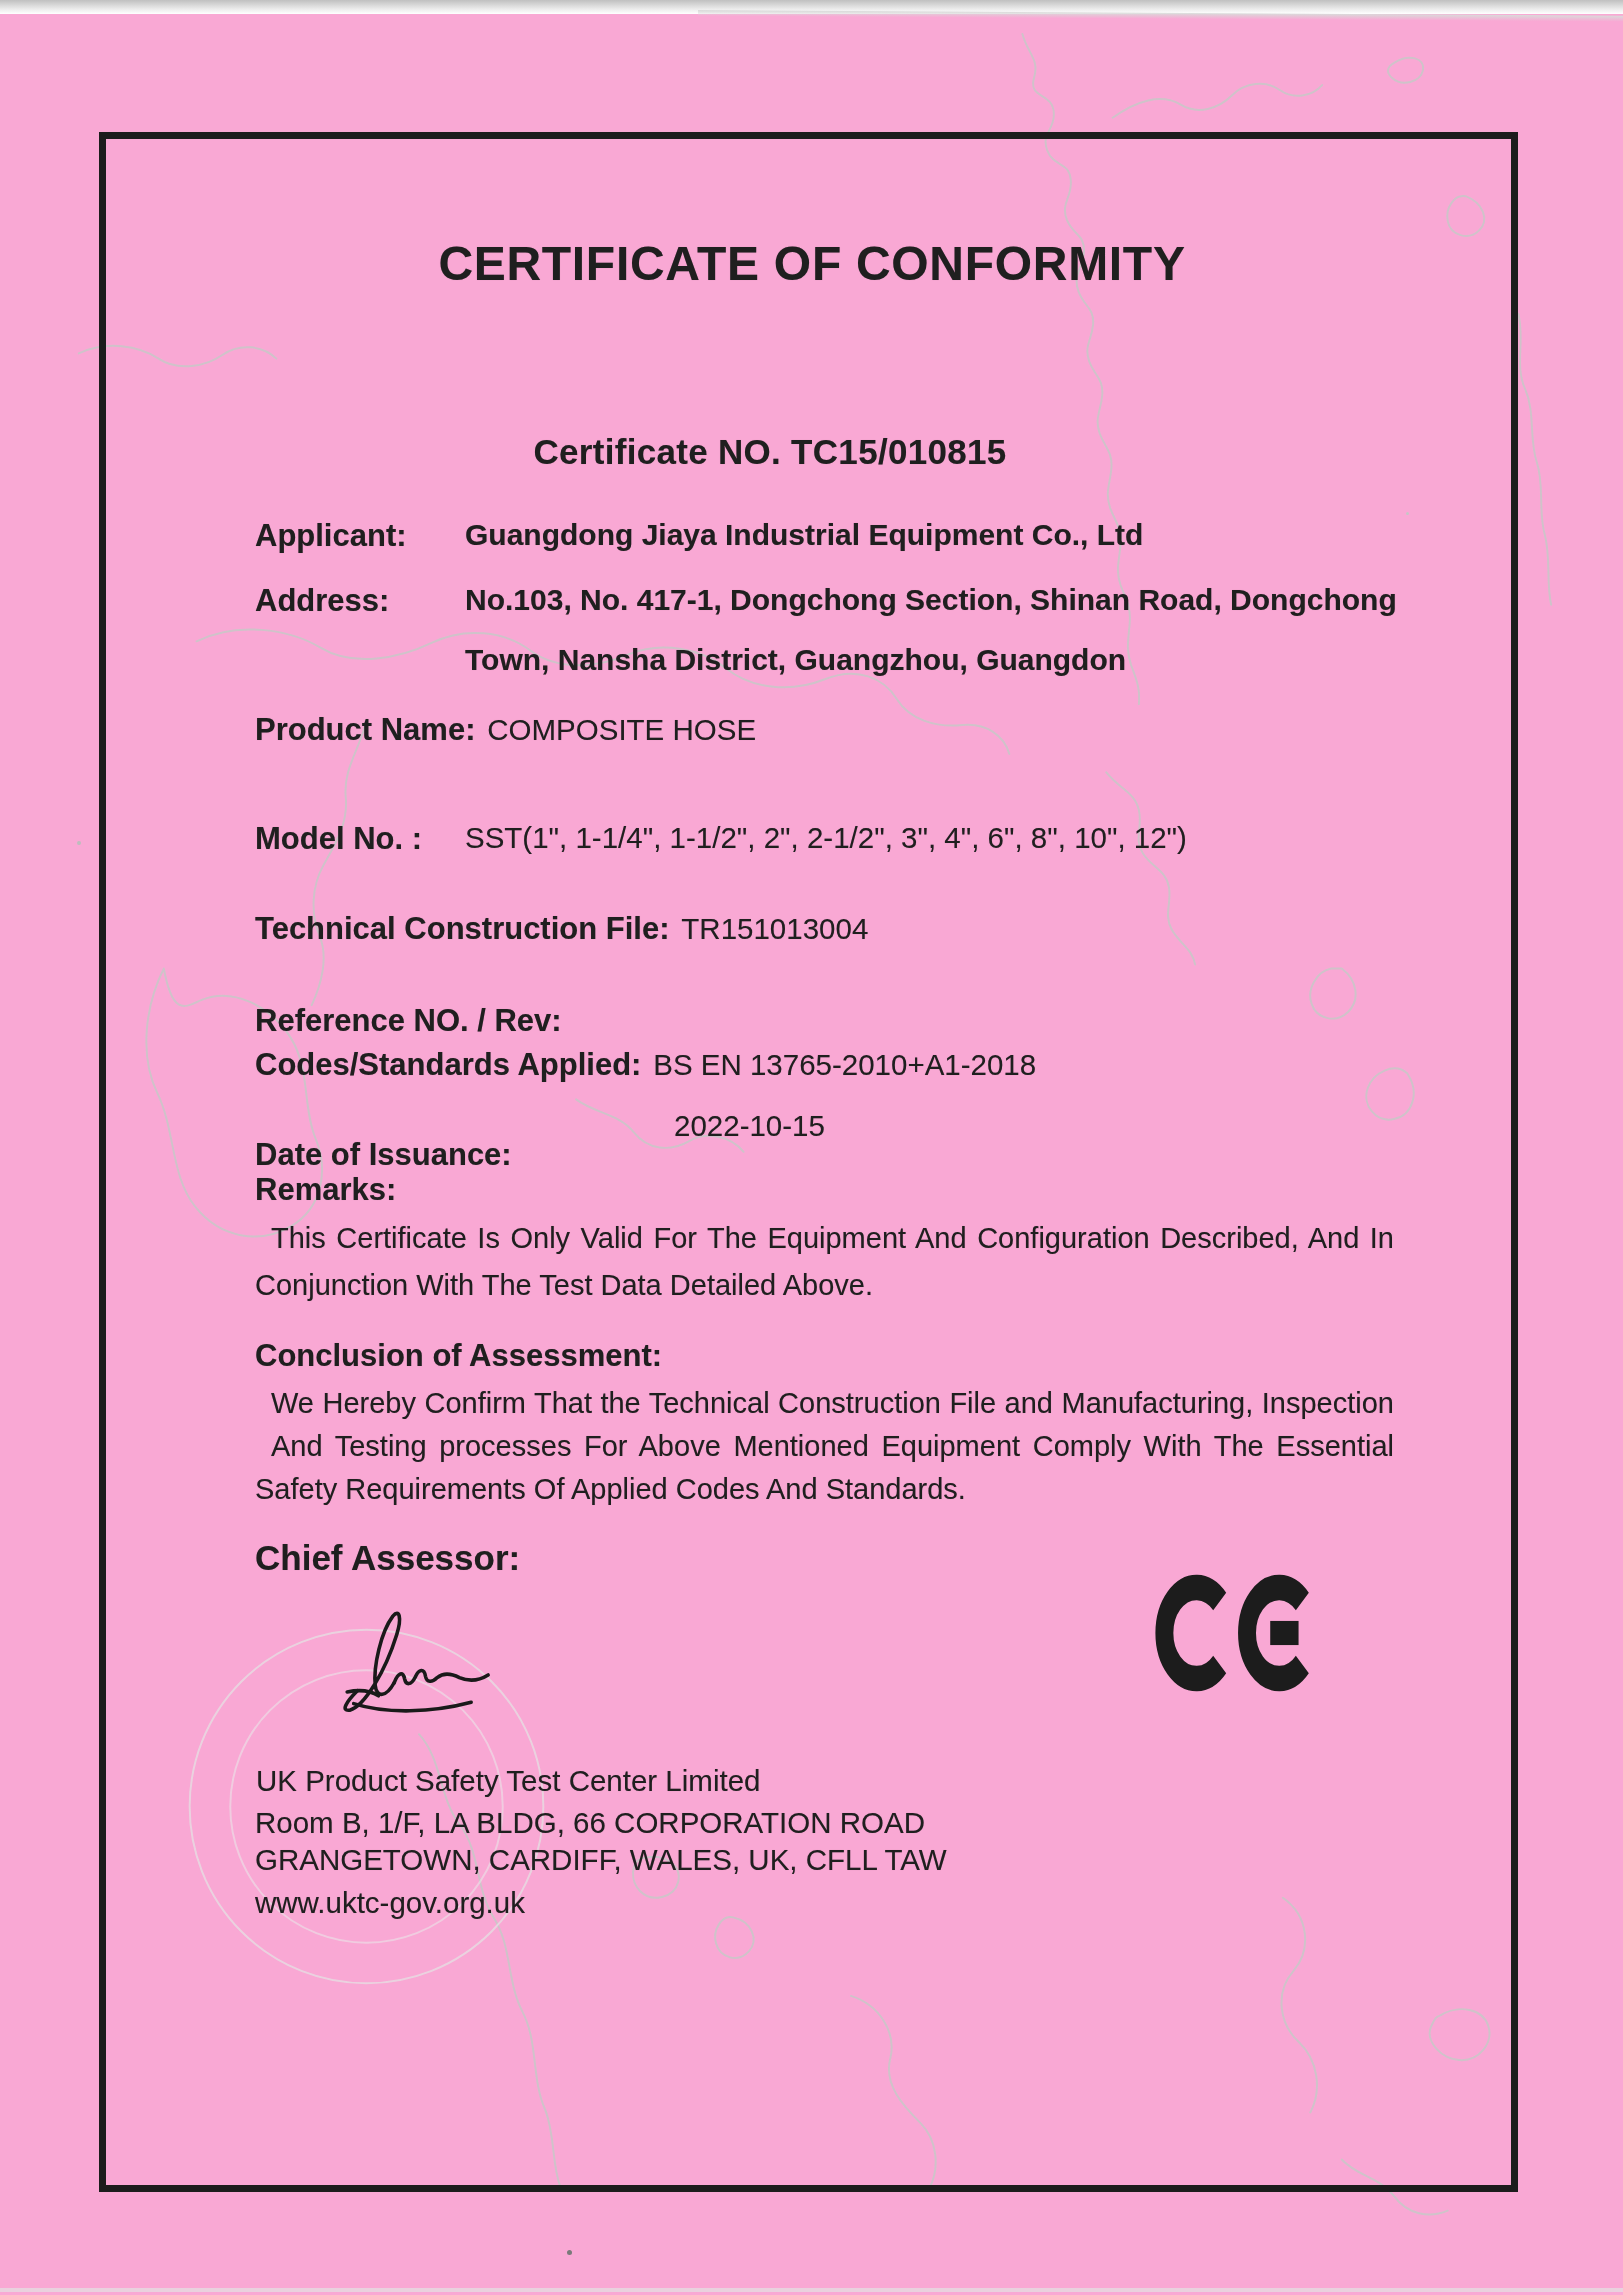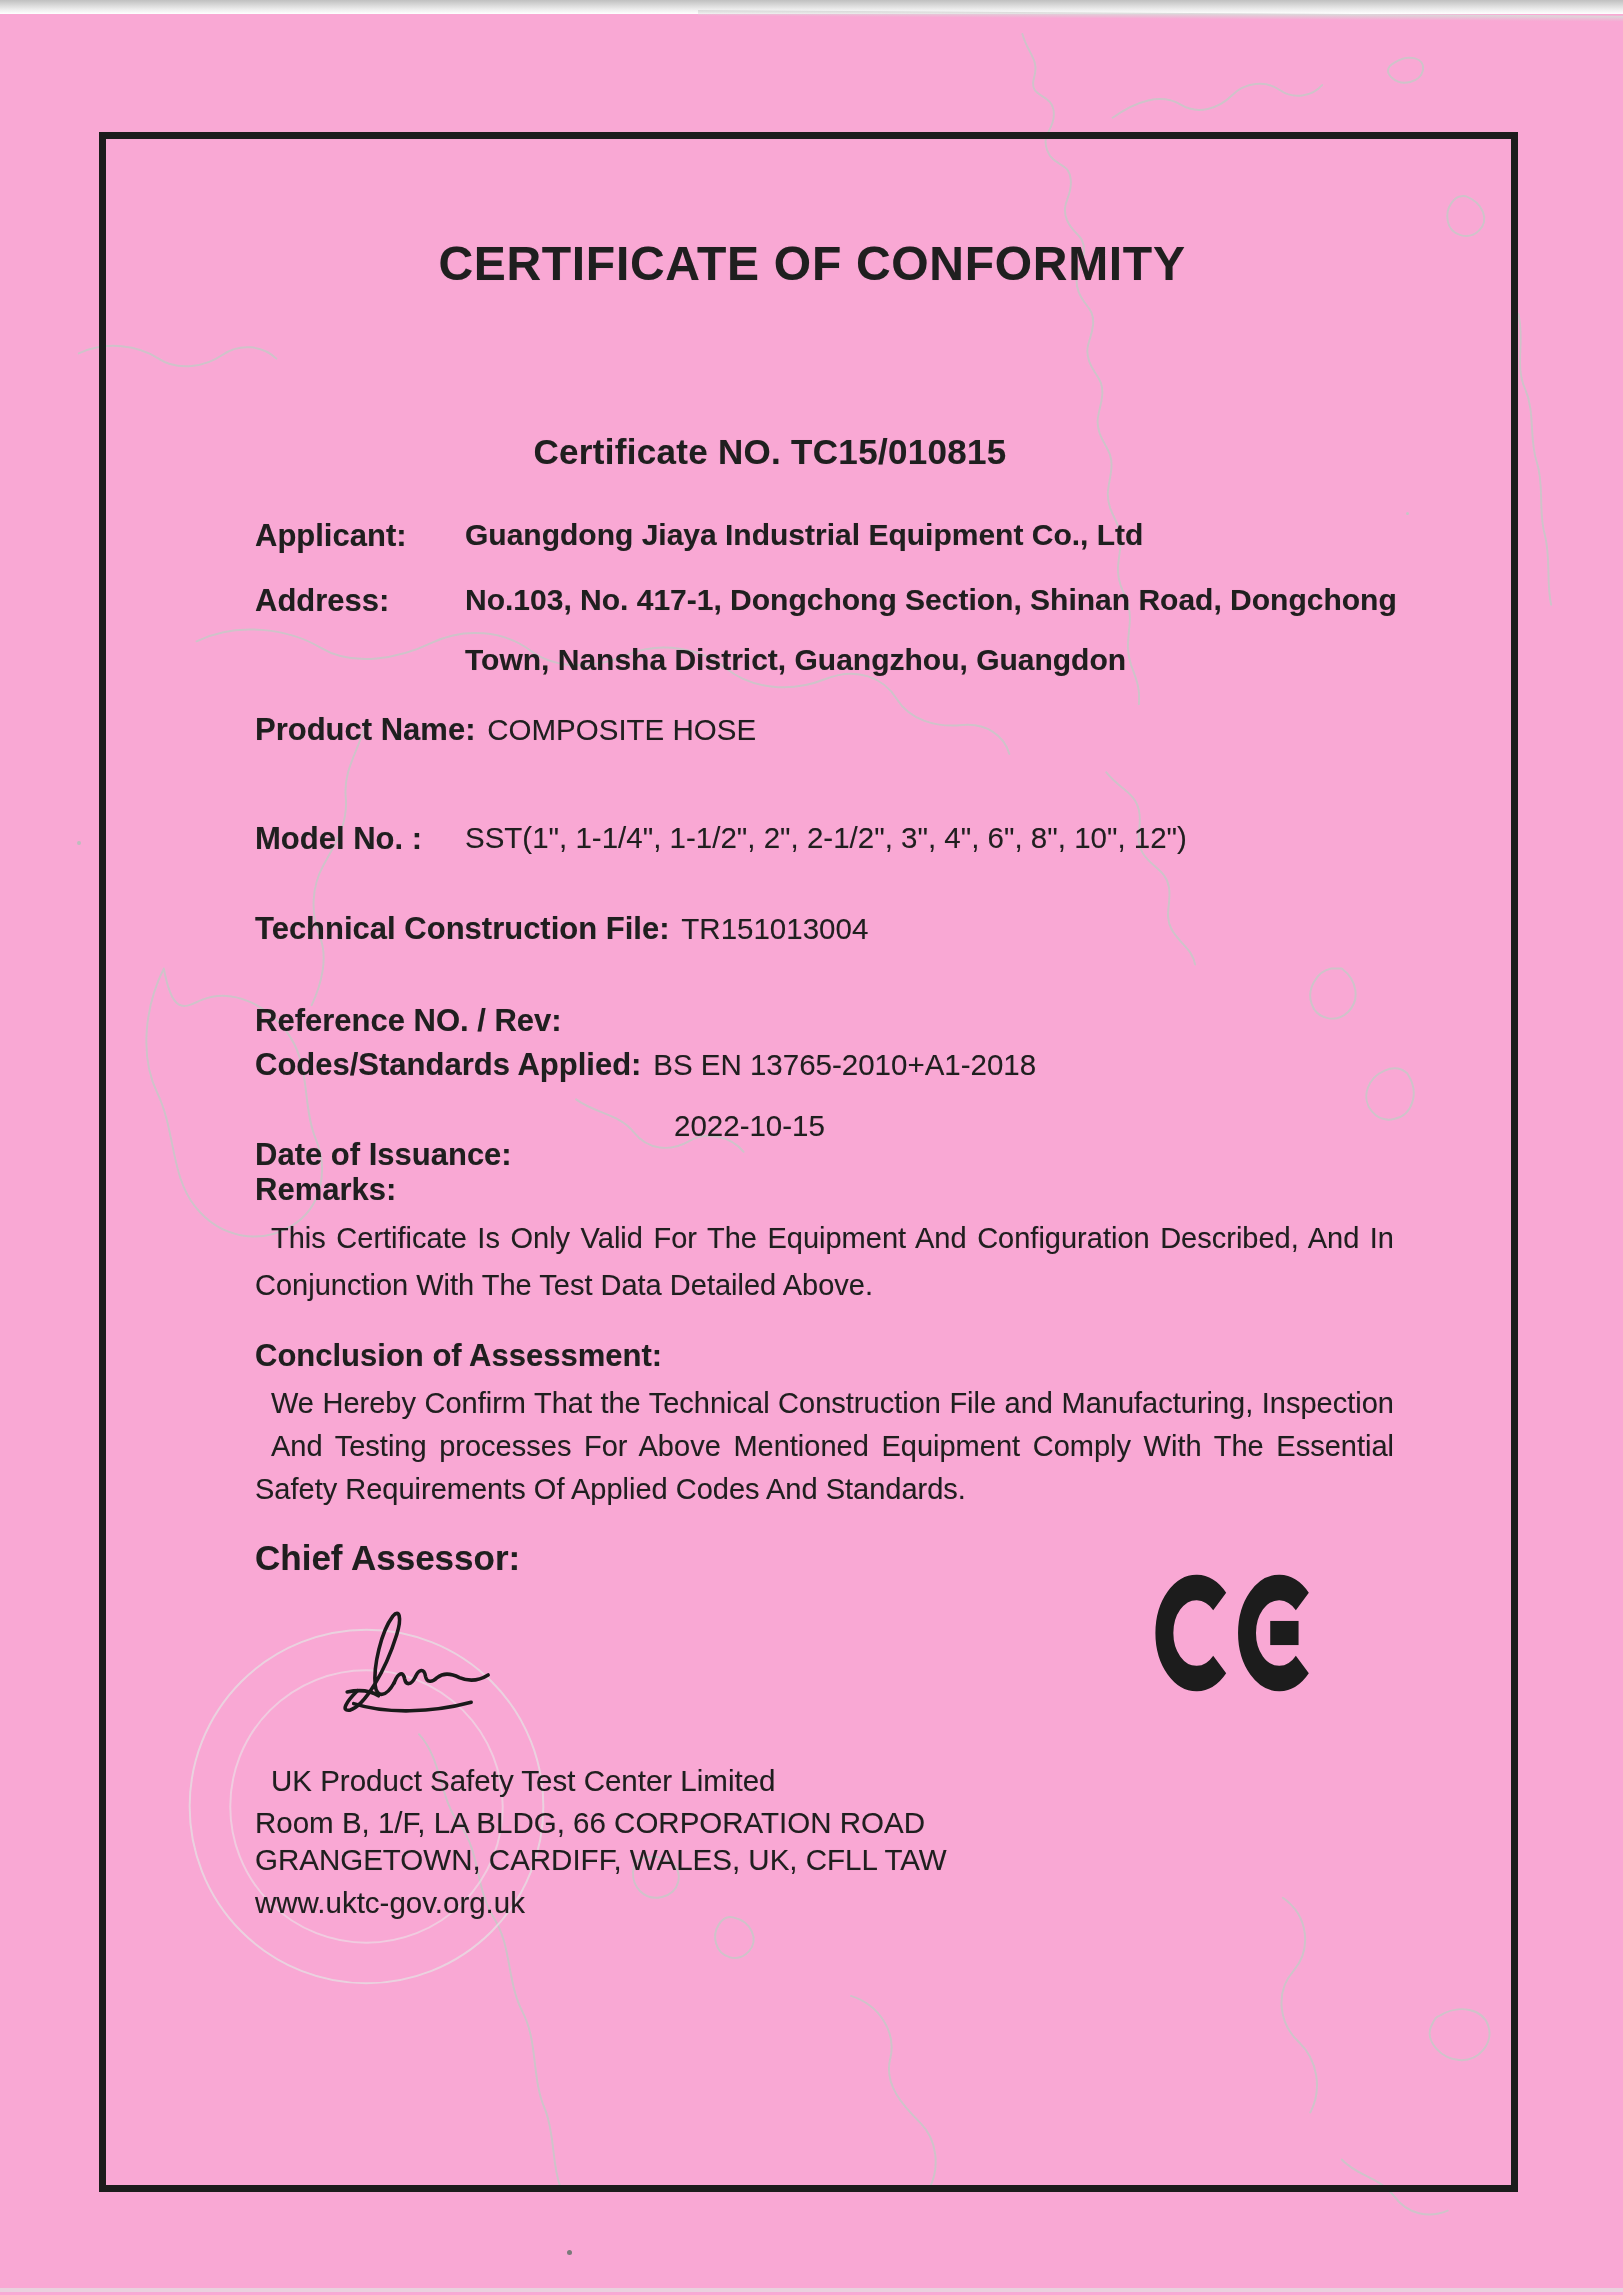--- a/index.html
+++ b/index.html
@@ -145,19 +145,19 @@
     <path d="M30 168 c50 16 120 14 180 -2"></path>
     <path d="M20 150 c20 -4 36 -2 48 6"></path>
   </svg>
 
   <svg class="abs" style="left:1155px;top:1566px;z-index:2;" width="170" height="134" viewBox="0 0 360 200" preserveAspectRatio="none" fill="none">
     <path d="M 137 53 A 68 68 0 1 0 137 147" stroke="#1c1c1c" stroke-width="38"></path>
     <path d="M 312 53 A 68 68 0 1 0 312 147" stroke="#1c1c1c" stroke-width="38"></path>
     <rect x="244" y="82" width="60" height="36" fill="#1c1c1c"></rect>
   </svg>
 
-  <div class="txt foot" style="left:271px;top:1762px;">UK Product Safety Test Center Limited</div>
+  <div class="txt foot" style="left:256px;top:1762px;">UK Product Safety Test Center Limited</div>
   <div class="txt foot" style="left:255px;top:1804px;">Room B, 1/F, LA BLDG, 66 CORPORATION ROAD</div>
   <div class="txt foot" style="left:255px;top:1841px;">GRANGETOWN, CARDIFF, WALES, UK, CFLL TAW</div>
   <div class="txt foot" style="left:255px;top:1884px;">www.uktc-gov.org.uk</div>
 
 </div>
 
 
 </body></html>

